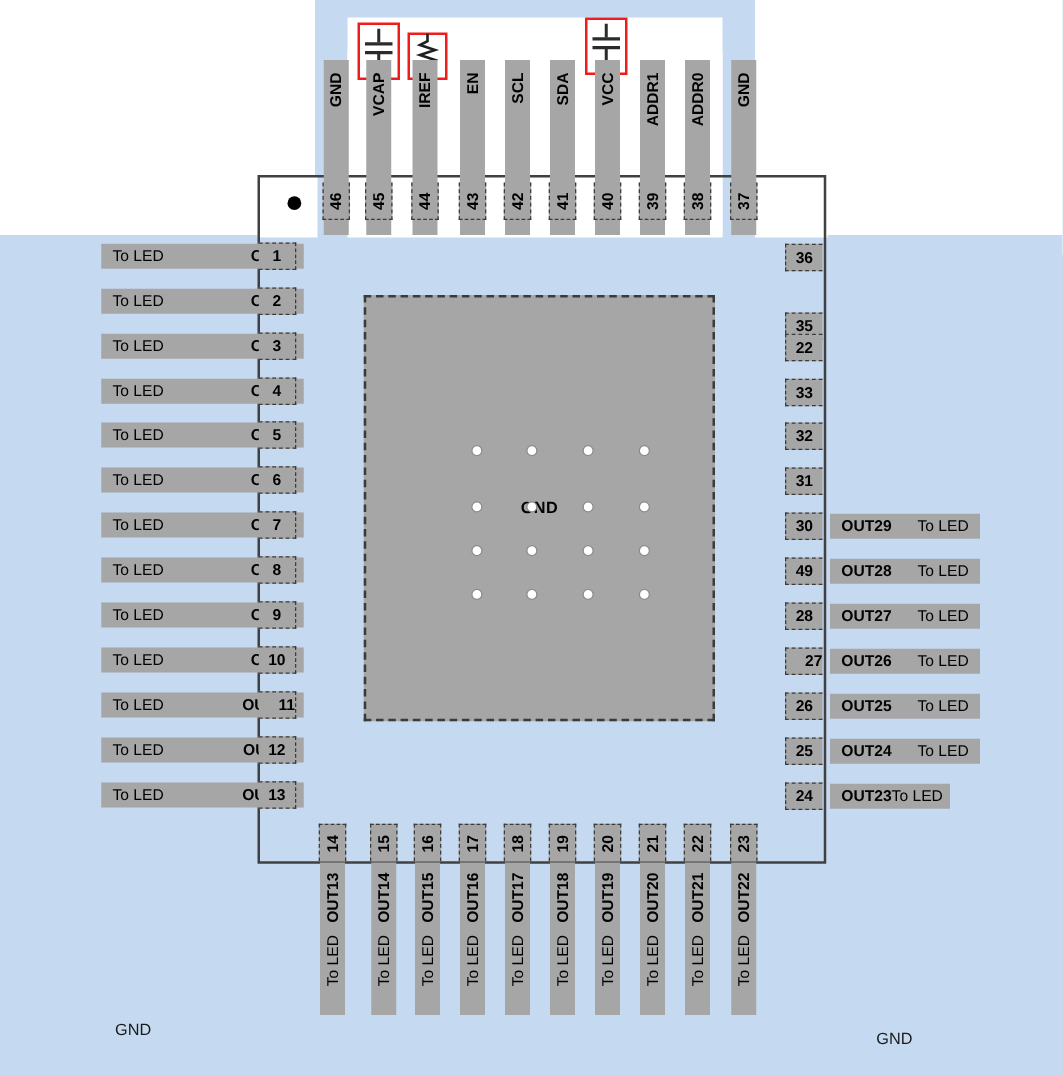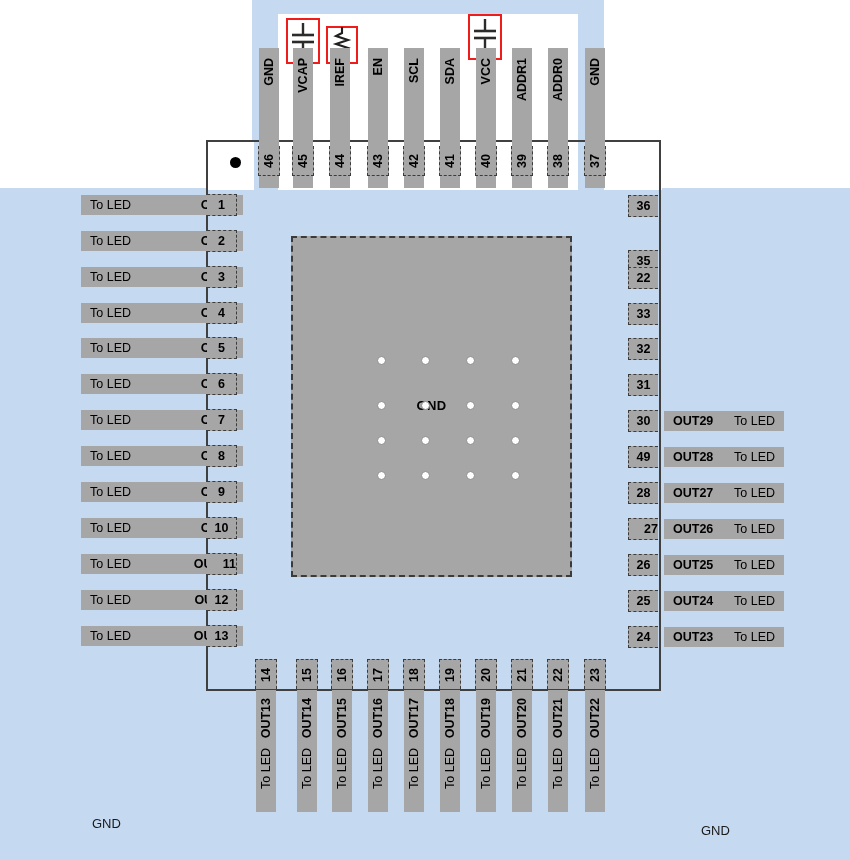--- a/index.html
+++ b/index.html
@@ -428,21 +428,21 @@
       <div class="pinnum h right" style="left: 628px; top: 554px;">
         <span class="n">26</span>
       </div>
       <div class="bar h" style="left: 664px; top: 591px; width: 120px; padding-left: 9px; padding-right: 9px; justify-content: space-between;">
         <span class="txt net">OUT24</span>
         <span class="txt dest">To LED</span>
       </div>
       <div class="pinnum h right" style="left: 628px; top: 590px;">
         <span class="n">25</span>
       </div>
-      <div class="bar h" style="left: 664px; top: 627px; width: 120px; padding-left: 9px; padding-right: 9px; justify-content: space-between;">
+      <div class="bar h" style="left: 664px; top: 627px; width: 96px; padding-left: 9px; padding-right: 9px; ">
         <span class="txt net">OUT23</span>
         <span class="txt dest">To LED</span>
       </div>
       <div class="pinnum h right" style="left: 628px; top: 626px;">
         <span class="n">24</span>
       </div>
       <div class="bar v" style="left: 256px; top: 690px; height: 122px; justify-content: flex-start; padding-top: 8px;">
         <span class="txt net">OUT13</span>
         <span style="height: 10px;"></span>
         <span class="txt dest">To LED</span>

